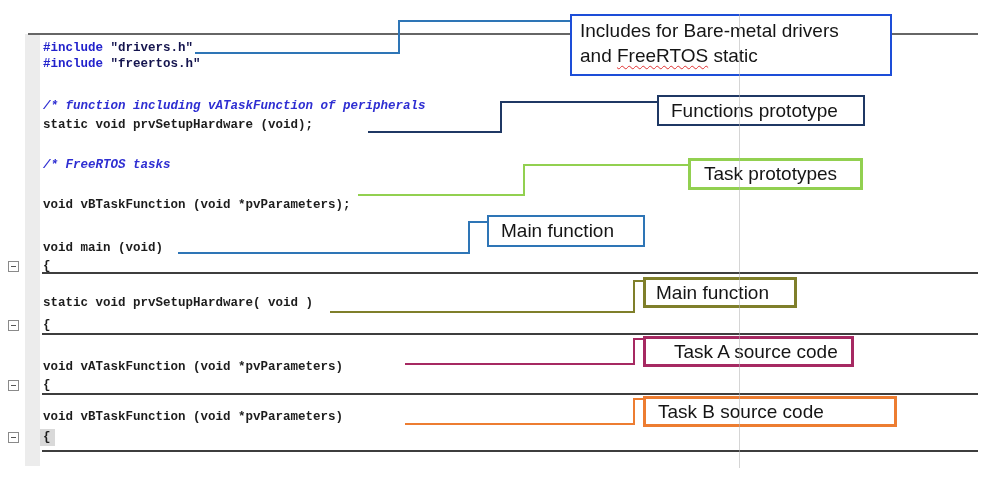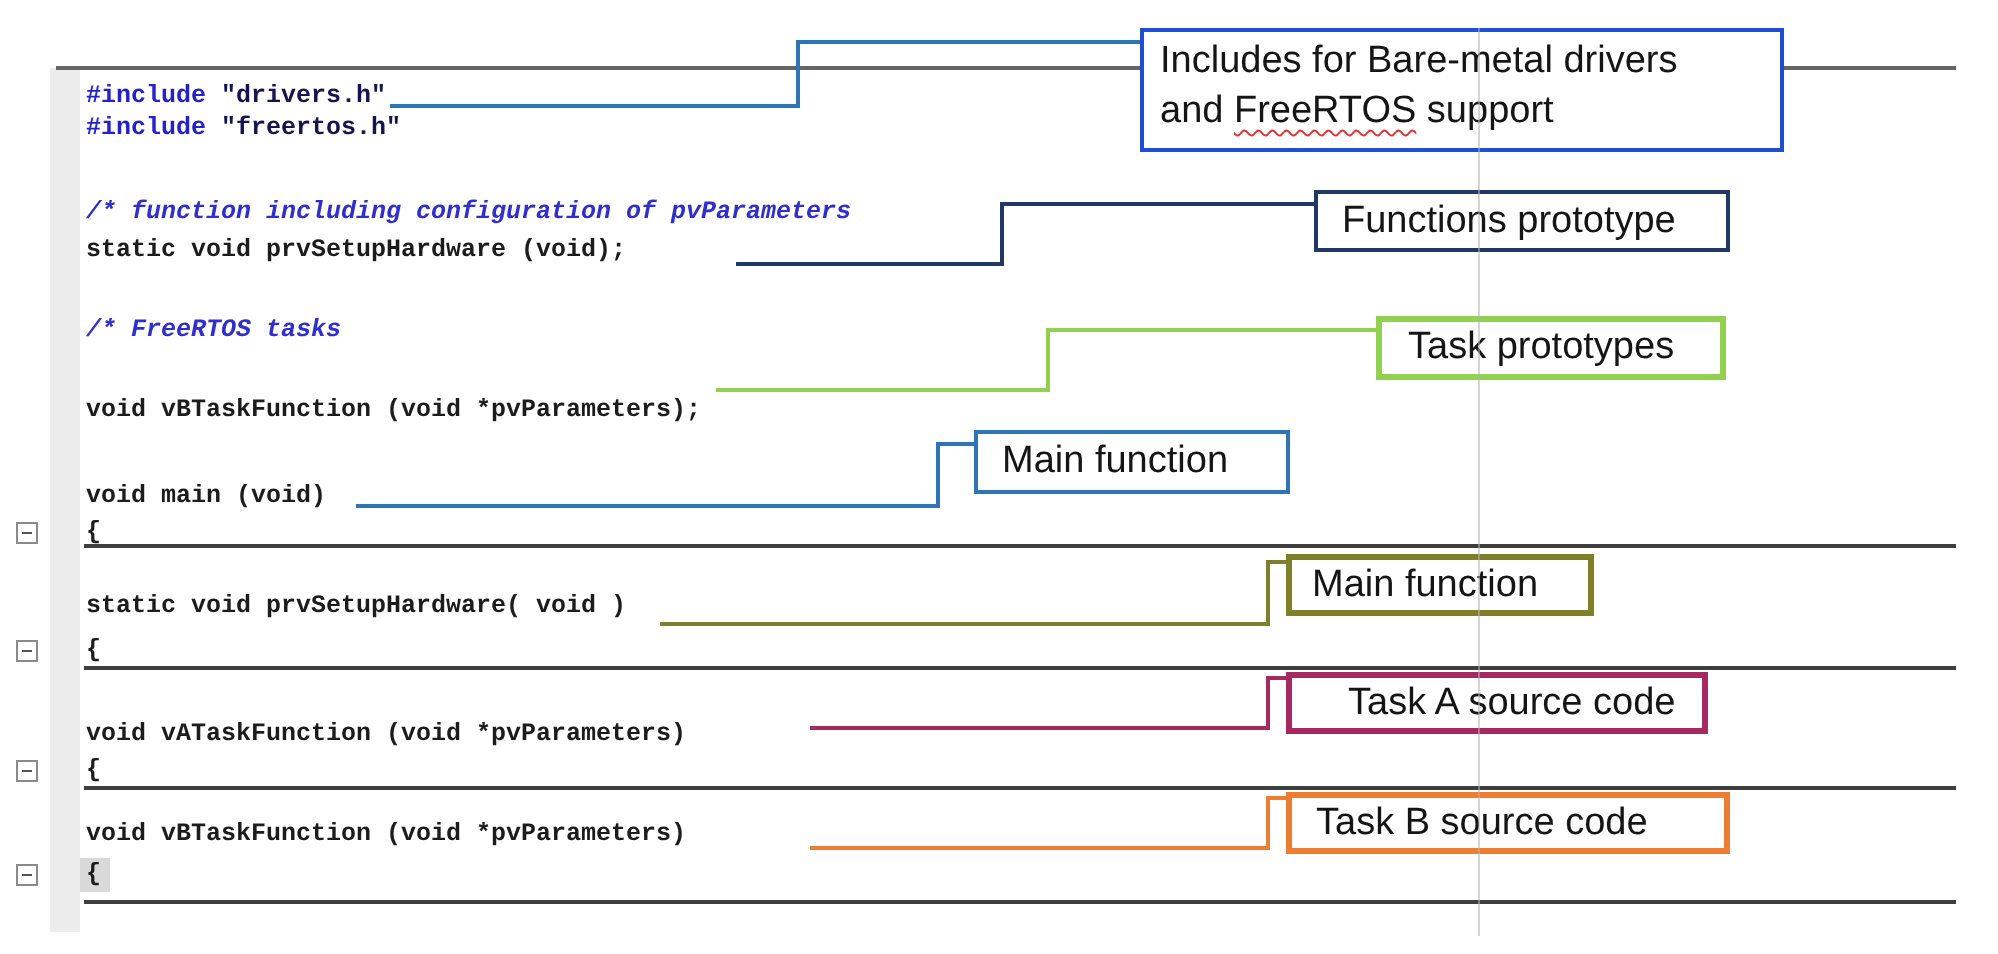--- a/index.html
+++ b/index.html
@@ -26,42 +26,42 @@
   
   .callout{background:#fff;color:#151515;font-size:19px;display:flex;align-items:center;
            box-sizing:border-box;z-index:10;}
   .co-includes{left:570px;top:14px;width:322px;height:62px;border:2px solid #1d4ed8;
                padding:2px 6px 2px 8px;line-height:25px;display:block;}
   .co-funcproto{left:657px;top:95px;width:208px;height:31px;border:2px solid #1F3864;padding-left:12px;}
   .co-taskproto{left:688px;top:158px;width:175px;height:32px;border:3px solid #92D050;padding-left:13px;}
   .co-mainblue{left:487px;top:215px;width:158px;height:32px;border:2px solid #2E75B6;padding-left:12px;}
   .co-mainolive{left:643px;top:277px;width:154px;height:31px;border:3px solid #7F7F2A;padding-left:10px;}
   .co-taska{left:643px;top:336px;width:211px;height:31px;border:3px solid #A62962;padding-left:28px;}
-  .co-taskb{left:643px;top:396px;width:222px;height:31px;border:3px solid #ED7D31;padding-left:12px;}
+  .co-taskb{left:643px;top:396px;width:254px;height:31px;border:3px solid #ED7D31;padding-left:12px;}
   .squiggle{text-decoration:underline wavy #e03030;text-decoration-thickness:1px;text-underline-offset:3px;margin-top:45px;}
 </style>
 </head>
 <body>
 
 <div id="screen">
 
   <div class="abs topline"></div>
   <div class="abs gutter"></div>
   <div class="abs brace-hl"></div>
 
   <div class="abs sep" style="top:272px"></div>
   <div class="abs sep" style="top:333px"></div>
   <div class="abs sep" style="top:393px"></div>
   <div class="abs sep" style="top:450px"></div>
 
   <div class="abs code" style="left:43px;top:41px"><span class="pp">#include </span><span class="str">"drivers.h"</span></div>
 
   <div class="abs code" style="left:43px;top:57px"><span class="pp">#include </span><span class="str">"freertos.h"</span></div>
 
-  <div class="abs code cmt" style="left:43px;top:99px">/* function including configuration of pvParameters</div>
+  <div class="abs code cmt" style="left:43px;top:99px">/* function including vATaskFunction of peripherals</div>
 
   <div class="abs code" style="left:43px;top:118px">static void prvSetupHardware (void);</div>
 
   <div class="abs code cmt" style="left:43px;top:158px">/* FreeRTOS tasks</div>
 
 
   <div class="abs code" style="left:43px;top:198px">void vBTaskFunction (void *pvParameters);</div>
 
   <div class="abs code" style="left:43px;top:241px">void main (void)</div>
 
@@ -107,21 +107,21 @@
   <div class="abs cline" style="left:405px;top:363px;width:228px;height:2px;background:#A62962"></div>
   <div class="abs cline" style="left:633px;top:338px;width:2px;height:27px;background:#A62962"></div>
   <div class="abs cline" style="left:633px;top:338px;width:12px;height:2px;background:#A62962"></div>
 
   <div class="abs cline" style="left:405px;top:423px;width:228px;height:2px;background:#ED7D31"></div>
   <div class="abs cline" style="left:633px;top:398px;width:2px;height:27px;background:#ED7D31"></div>
   <div class="abs cline" style="left:633px;top:398px;width:12px;height:2px;background:#ED7D31"></div>
 
   <div class="abs callout co-includes">
     <span>Includes for Bare-metal drivers</span><br>
-    <span>and </span><span class="squiggle">FreeRTOS</span><span> support</span>
+    <span>and </span><span class="squiggle">FreeRTOS</span><span> static</span>
   </div>
 
   <div class="abs callout co-taskproto">
     <span>Task prototypes</span>
   </div>
 
   <div class="abs callout co-funcproto">
     <span>Functions prototype</span>
   </div>
 

